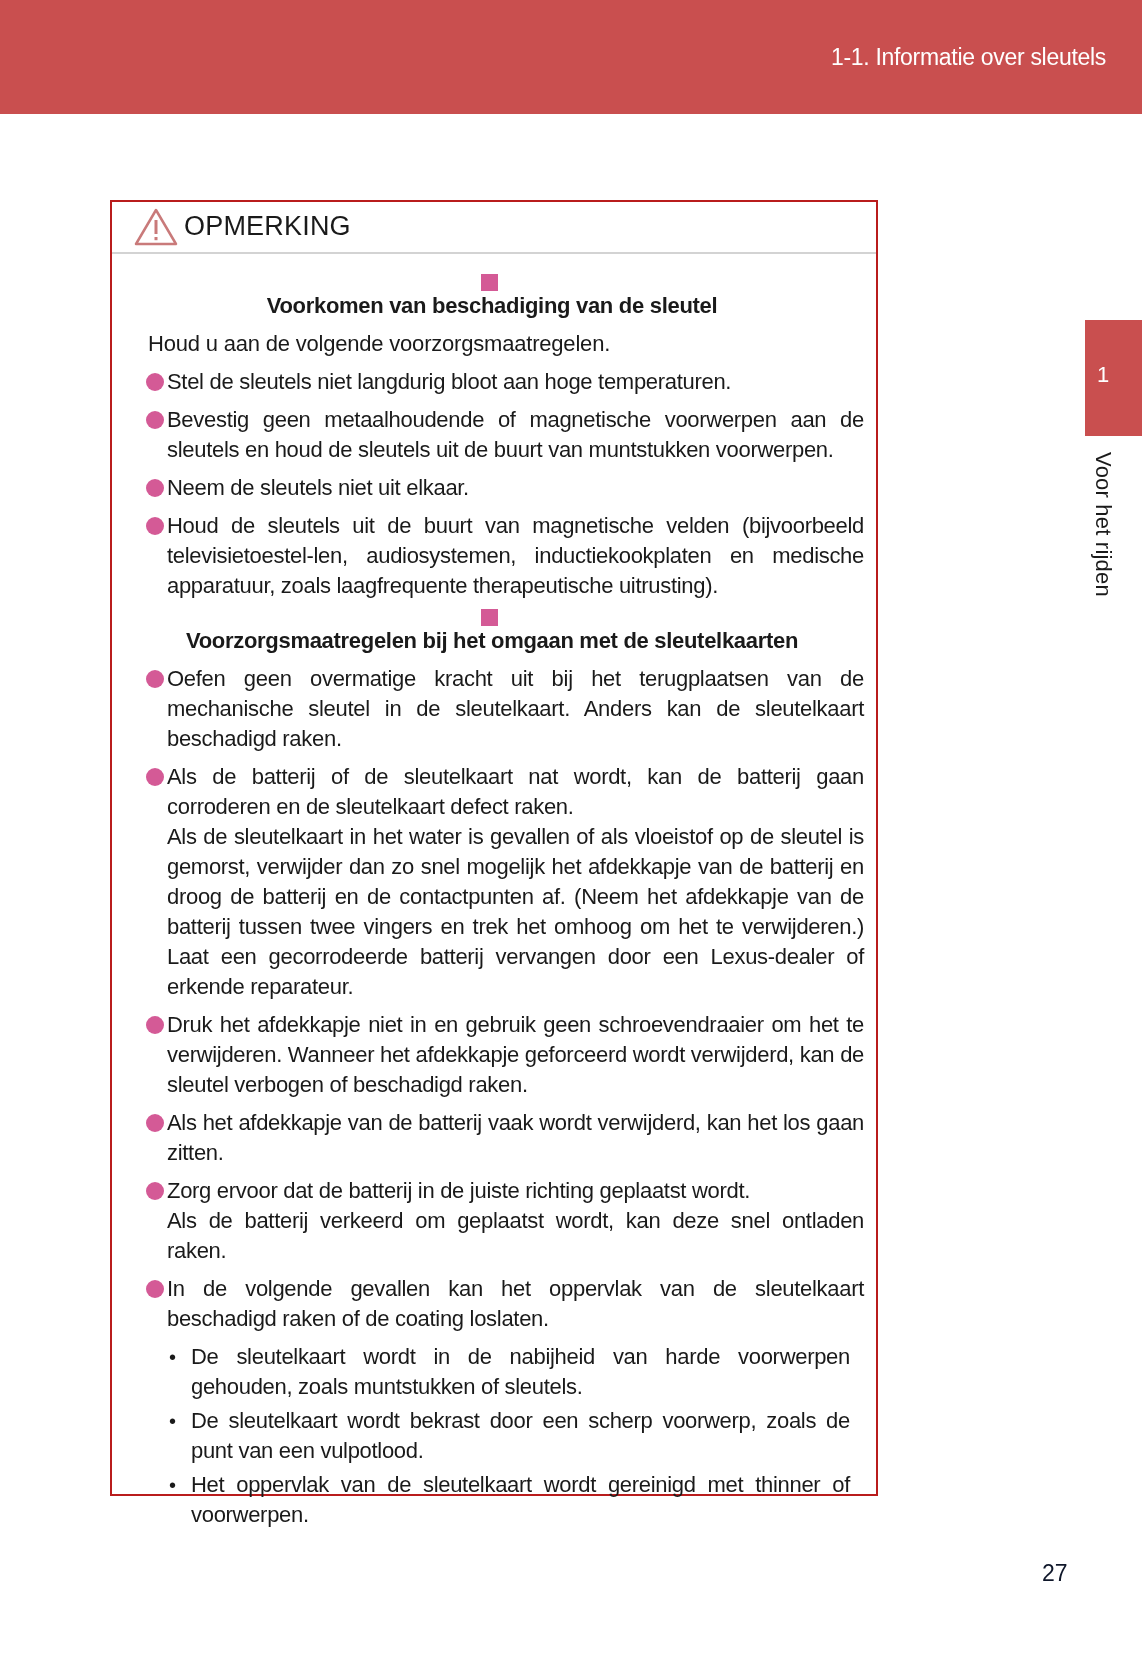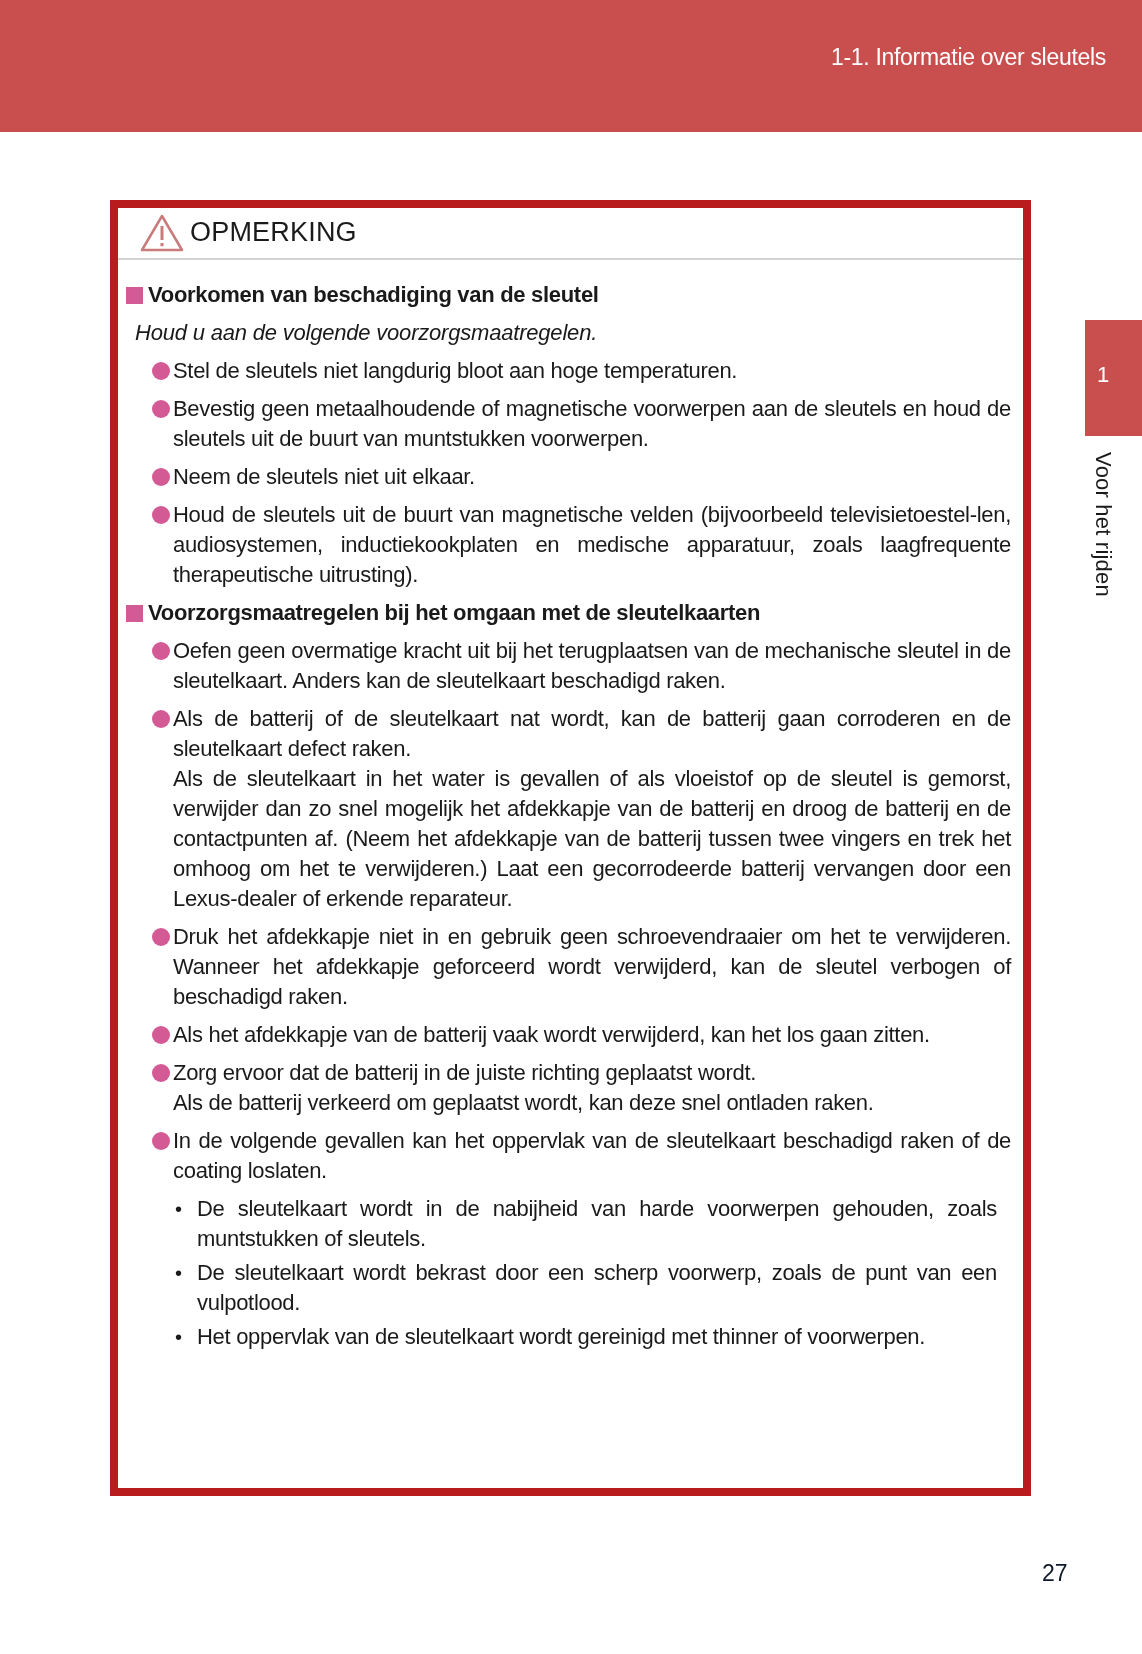--- a/index.html
+++ b/index.html
@@ -12,21 +12,21 @@
       height: 1654px;
       position: relative;
       overflow: hidden;
       font-family: "Liberation Sans", sans-serif;
       color: #1a1a1a;
     }
     .header-band {
       position: absolute;
       left: 0; top: 0;
       width: 1142px;
-      height: 132px;
+      height: 114px;
       background: #c94f4f;
     }
     .header-title {
       position: absolute;
       right: 36px;
       top: 44px;
       font-size: 23px;
       color: #ffffff;
       letter-spacing: -0.3px;
     }
@@ -51,23 +51,23 @@
       top: 452px;
       writing-mode: vertical-rl;
       font-size: 22px;
       color: #1a1a1a;
       letter-spacing: 0.2px;
     }
     .notice-box {
       position: absolute;
       left: 110px;
       top: 200px;
-      width: 921px;
+      width: 768px;
       height: 1296px;
-      border: 8px solid #b91c1c;
+      border: 2px solid #b91c1c;
       box-sizing: border-box;
     }
     .notice-header {
       height: 50px;
       border-bottom: 2px solid #d3d3d3;
       position: relative;
     }
     .warning-icon {
       position: absolute;
       left: 22px;
@@ -89,32 +89,32 @@
       line-height: 30px;
     }
     .section-heading {
       display: flex;
       align-items: center;
       font-weight: bold;
       font-size: 22px;
       line-height: 30px;
       margin: 0 0 8px 0;
       letter-spacing: -0.3px;
+      flex-direction: column;
     }
     .square-bullet {
       width: 17px;
       height: 17px;
       background: #d45a96;
       margin-right: 5px;
       flex: none;
     }
     .intro-text {
-      margin: 0 0 8px 9px;
+      margin: 0 0 8px 28px;
       letter-spacing: -0.2px;
-      font-style: italic;
     }
     .bullet-item {
       position: relative;
       padding-left: 47px;
       margin: 0 0 8px 0;
       text-align: justify;
       letter-spacing: -0.3px;
     }
     .round-bullet {
       position: absolute;

